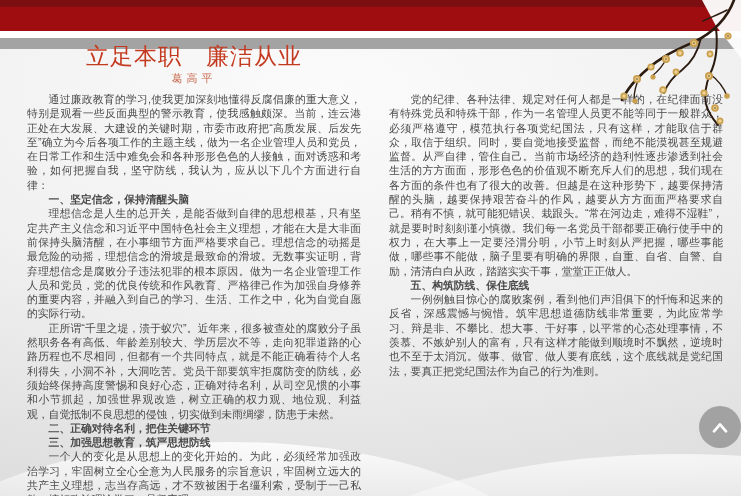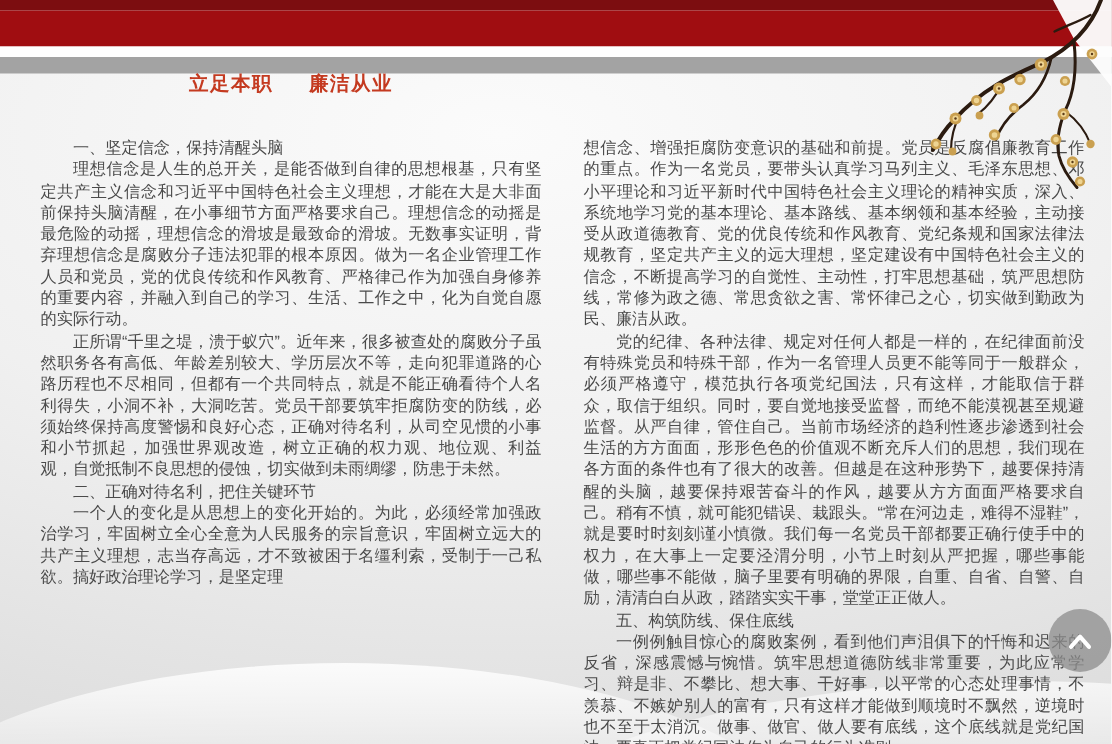--- a/index.html
+++ b/index.html
@@ -18,32 +18,32 @@
   .strip-gray     { position:absolute; left:0; top:38px; width:741px; height:11px; background:#a3a3a3; }
 
   
   .arc1 { position:absolute; left:-90px; top:442px; width:640px; height:260px; border-radius:50%;
           background:linear-gradient(180deg, rgba(255,255,255,0.85), rgba(255,255,255,0) 35%); }
   .arc2 { position:absolute; left:290px; top:454px; width:780px; height:300px; border-radius:50%;
           background:linear-gradient(180deg, rgba(255,255,255,0.7), rgba(255,255,255,0) 30%); }
 
   
   .title-wrap { position:absolute; left:27px; top:46px; width:334px; text-align:center; }
-  .doc-title { font-size:13px; font-weight:bold; color:#c43a20; letter-spacing:1px; line-height:20px; white-space:nowrap; }
+  .doc-title { font-size:23px; font-weight:normal; color:#c43a20; letter-spacing:1px; line-height:20px; white-space:nowrap; }
   .doc-title .gap { display:inline-block; width:24px; }
   .doc-author { margin-top:5px; font-size:11px; color:#c96a4e; letter-spacing:4px; }
 
   
   .col { position:absolute; top:92px; width:334px; font-size:10.8px; line-height:14.3px;
          color:#4a4a4a; text-align:justify; }
   .col-left  { left:27px; }
   .col-right { left:389px; }
   .block { margin:0; text-indent:2em; }
   .block.no-indent { text-indent:0; }
-  .block.sec-h { text-indent:2em; }
+  .block.sec-h { text-indent:2em;font-weight:bold; }
 
   
   .decor { position:absolute; left:606px; top:0; width:135px; height:130px; pointer-events:none; }
 
   
   .scroll-top {
     position:absolute; left:699px; top:406px; width:42px; height:42px;
     border-radius:50%; background:rgba(140,140,140,0.75);
     display:flex; align-items:center; justify-content:center;
     cursor:pointer; border:none; padding:0;
@@ -57,34 +57,36 @@
   <div class="strip-red-dark"></div>
   <div class="strip-red"></div>
   <div class="strip-white"></div>
   <div class="strip-gray"></div>
 
   <div class="arc1"></div>
   <div class="arc2"></div>
 
   <div class="title-wrap">
     <div class="doc-title"><span>立足本职</span><span class="gap"></span><span>廉洁从业</span></div>
+    <div class="doc-author">葛高平</div>
   </div>
 
   <div class="col col-left">
 
+  <p class="block">通过廉政教育的学习,使我更加深刻地懂得反腐倡廉的重大意义，特别是观看一些反面典型的警示教育，使我感触颇深。当前，连云港正处在大发展、大建设的关键时期，市委市政府把“高质发展、后发先至”确立为今后各项工作的主题主线，做为一名企业管理人员和党员，在日常工作和生活中难免会和各种形形色色的人接触，面对诱惑和考验，如何把握自我，坚守防线，我认为，应从以下几个方面进行自律：</p>
       <p class="block sec-h">一、坚定信念，保持清醒头脑</p>
       <p class="block">理想信念是人生的总开关，是能否做到自律的思想根基，只有坚定共产主义信念和习近平中国特色社会主义理想，才能在大是大非面前保持头脑清醒，在小事细节方面严格要求自己。理想信念的动摇是最危险的动摇，理想信念的滑坡是最致命的滑坡。无数事实证明，背弃理想信念是腐败分子违法犯罪的根本原因。做为一名企业管理工作人员和党员，党的优良传统和作风教育、严格律己作为加强自身修养的重要内容，并融入到自己的学习、生活、工作之中，化为自觉自愿的实际行动。</p>
       <p class="block">正所谓“千里之堤，溃于蚁穴”。近年来，很多被查处的腐败分子虽然职务各有高低、年龄差别较大、学历层次不等，走向犯罪道路的心路历程也不尽相同，但都有一个共同特点，就是不能正确看待个人名利得失，小洞不补，大洞吃苦。党员干部要筑牢拒腐防变的防线，必须始终保持高度警惕和良好心态，正确对待名利，从司空见惯的小事和小节抓起，加强世界观改造，树立正确的权力观、地位观、利益观，自觉抵制不良思想的侵蚀，切实做到未雨绸缪，防患于未然。</p>
       <p class="block sec-h">二、正确对待名利，把住关键环节</p>
+      <p class="block sec-h">三、加强思想教育，筑严思想防线</p>
       <p class="block">一个人的变化是从思想上的变化开始的。为此，必须经常加强政治学习，牢固树立全心全意为人民服务的宗旨意识，牢固树立远大的共产主义理想，志当存高远，才不致被困于名缰利索，受制于一己私欲。搞好政治理论学习，是坚定理</p>
     </div>
 
   <div class="col col-right">
 
-  <p class="block no-indent">想信念、增强拒腐防变意识的基础和前提。党员是反腐倡廉教育工作的重点。作为一名党员，要带头认真学习马列主义、毛泽东思想、邓小平理论和习近平新时代中国特色社会主义理论的精神实质，深入、系统地学习党的基本理论、基本路线、基本纲领和基本经验，主动接受从政道德教育、党的优良传统和作风教育、党纪条规和国家法律法规教育，坚定共产主义的远大理想，坚定建设有中国特色社会主义的信念，不断提高学习的自觉性、主动性，打牢思想基础，筑严思想防线，常修为政之德、常思贪欲之害、常怀律己之心，切实做到勤政为民、廉洁从政。</p>
       <p class="block">党的纪律、各种法律、规定对任何人都是一样的，在纪律面前没有特殊党员和特殊干部，作为一名管理人员更不能等同于一般群众，必须严格遵守，模范执行各项党纪国法，只有这样，才能取信于群众，取信于组织。同时，要自觉地接受监督，而绝不能漠视甚至规避监督。从严自律，管住自己。当前市场经济的趋利性逐步渗透到社会生活的方方面面，形形色色的价值观不断充斥人们的思想，我们现在各方面的条件也有了很大的改善。但越是在这种形势下，越要保持清醒的头脑，越要保持艰苦奋斗的作风，越要从方方面面严格要求自己。稍有不慎，就可能犯错误、栽跟头。“常在河边走，难得不湿鞋”，就是要时时刻刻谨小慎微。我们每一名党员干部都要正确行使手中的权力，在大事上一定要泾渭分明，小节上时刻从严把握，哪些事能做，哪些事不能做，脑子里要有明确的界限，自重、自省、自警、自励，清清白白从政，踏踏实实干事，堂堂正正做人。</p>
       <p class="block sec-h">五、构筑防线、保住底线</p>
       <p class="block">一例例触目惊心的腐败案例，看到他们声泪俱下的忏悔和迟来的反省，深感震憾与惋惜。筑牢思想道德防线非常重要，为此应常学习、辩是非、不攀比、想大事、干好事，以平常的心态处理事情，不羡慕、不嫉妒别人的富有，只有这样才能做到顺境时不飘然，逆境时也不至于太消沉。做事、做官、做人要有底线，这个底线就是党纪国法，要真正把党纪国法作为自己的行为准则。</p>
     </div>
 
   <svg class="decor" viewBox="0 0 135 130" xmlns="http://www.w3.org/2000/svg">
     <polygon points="96,0 135,0 135,58 110,26" fill="#fdfdfd" opacity="0.96"></polygon>
     <g stroke="#2b1b10" fill="none" stroke-linecap="round">
       <path d="M128,0 C120,22 104,34 88,42 C70,50 50,58 30,80 C24,86 20,92 16,100" stroke-width="2.6"></path>
       <path d="M95,38 C92,52 86,62 76,70 C68,76 61,84 58,93" stroke-width="1.8"></path>

